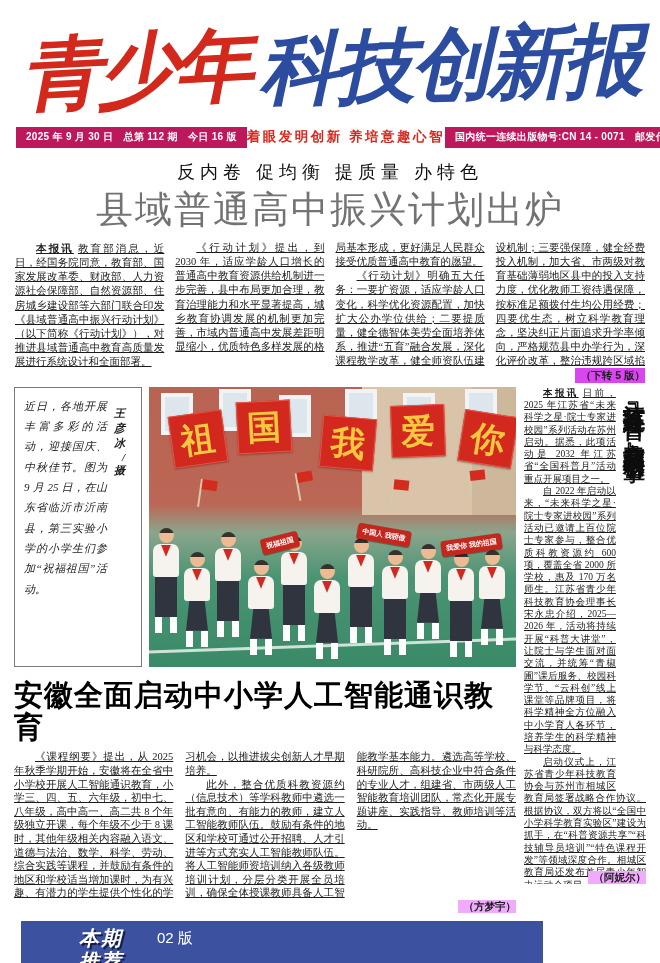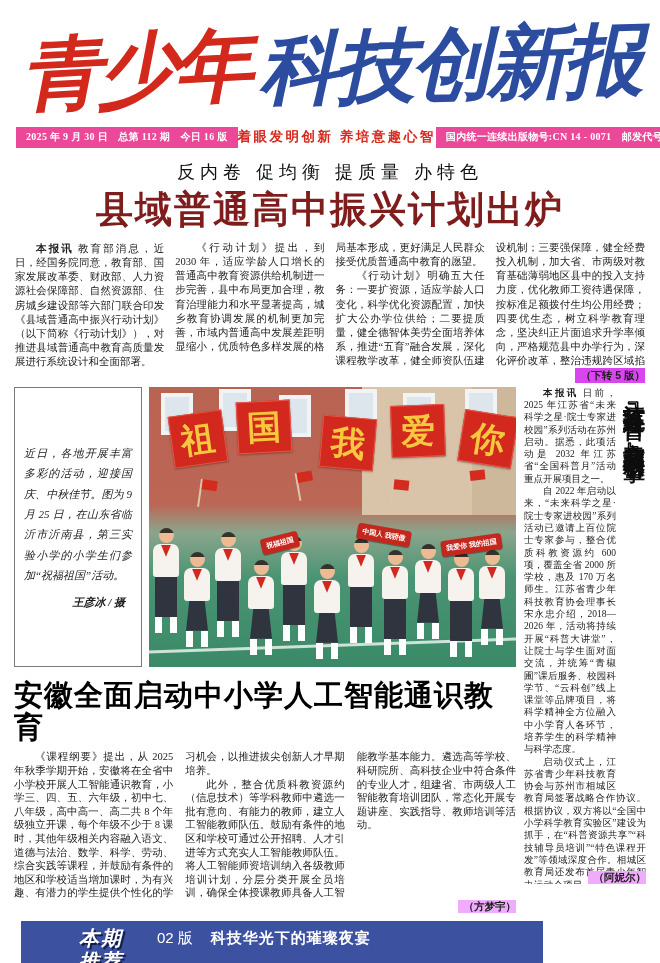--- a/index.html
+++ b/index.html
@@ -14,55 +14,55 @@
     font-family:"DejaVu Serif","Liberation Serif",serif;
     font-weight:bold; font-style:italic;
     font-size:80px; line-height:1; letter-spacing:-4px; white-space:nowrap;
     transform:rotate(-1deg); margin-top:6px;
   }
   .brand-red  { color:#d3281c; margin-right:10px; display:inline-block; transform:rotate(-2deg); }
   .brand-blue { color:#2b4c9f; display:inline-block; transform:rotate(-0.5deg); }
   
   .infobar { display:flex; align-items:center; justify-content:space-between; padding:0 16px; height:22px; }
   .chip {
-    background:#ec4899; color:#fff; font-family:Liberation Serif, serif;
+    background:#be185d; color:#fff; font-family:Liberation Sans, sans-serif;
     font-size:10px; font-weight:bold; padding:3px 10px 4px; white-space:nowrap; letter-spacing:.3px;
   }
   .slogan {
     color:#d7281e; font-family:"Liberation Sans",sans-serif; font-weight:bold;
     font-size:13.5px; letter-spacing:2.5px; white-space:nowrap;
   }
   
   .lead { padding:0 15px; }
   .kicker {
     text-align:center; font-family:"Liberation Sans",sans-serif; font-size:18px;
     letter-spacing:5px; margin-top:12px; color:#111;
   }
   .headline {
-    text-align:center; font-family:"Liberation Sans",sans-serif; font-weight:700;
-    font-size:37px; letter-spacing:2px; margin:6px 0 10px; line-height:1.1; color:#7f1d1d;
+    text-align:center; font-family:"Liberation Sans",sans-serif; font-weight:400;
+    font-size:37px; letter-spacing:2px; margin:6px 0 10px; line-height:1.1; color:#737373;
   }
   .lead-cols {
     position:relative; height:142px; overflow:hidden;
     column-count:4; column-gap:11px; column-fill:auto;
     font-size:10.5px; line-height:14.2px; text-align:justify;
   }
-  .lead-cols p, .body-cols p, .mid-right p { margin:0; text-indent:2em; }
+  .lead-cols p, .body-cols p, .mid-right p { margin:0; text-indent:2em;text-decoration:underline; }
   .byline { font-family:"Liberation Sans",sans-serif; margin-right:4px; }
   .turn-note {
     position:absolute; right:0; bottom:0; background:#d946ef; padding-left:6px;
     font-weight:bold; font-family:"Liberation Sans",sans-serif; font-size:10.5px;
   }
   
   .mid { display:flex; gap:8px; padding:4px 14px 0; }
   .mid-left { width:502px; }
   .photo-row { display:flex; height:280px; }
   .caption-box {
     width:108px; border:1.5px solid #7a7a7a; padding:8px 9px; margin-right:7px;
-    display:flex; flex-direction:column; justify-content:center;
+    display:flex; flex-direction:row; justify-content:center;
   }
   .caption {
     margin:0; font-style:italic; font-size:11px; line-height:1.85; text-align:justify; color:#222;
   }
   .credit { margin:10px 7px 0; font-style:italic; font-weight:bold; font-size:11px; text-align:right; }
   
   .photo {
     position:relative; flex:1; margin:0; overflow:hidden;
     background:linear-gradient(180deg,#b96352 0%,#bc6755 42%,#8aa58c 52%,#4a9473 68%,#3a8a67 100%);
   }
@@ -321,35 +321,34 @@
         <p>《课程纲要》提出，从 2025 年秋季学期开始，安徽将在全省中小学校开展人工智能通识教育，小学三、四、五、六年级，初中七、八年级，高中高一、高二共 8 个年级独立开课，每个年级不少于 8 课时，其他年级相关内容融入语文、道德与法治、数学、科学、劳动、综合实践等课程，并鼓励有条件的地区和学校适当增加课时，为有兴趣、有潜力的学生提供个性化的学习机会，以推进拔尖创新人才早期培养。</p>
         <p>此外，整合优质科教资源约（信息技术）等学科教师中遴选一批有意向、有能力的教师，建立人工智能教师队伍。鼓励有条件的地区和学校可通过公开招聘、人才引进等方式充实人工智能教师队伍。将人工智能师资培训纳入各级教师培训计划，分层分类开展全员培训，确保全体授课教师具备人工智能教学基本能力。遴选高等学校、科研院所、高科技企业中符合条件的专业人才，组建省、市两级人工智能教育培训团队，常态化开展专题讲座、实践指导、教师培训等活动。</p>
 
         <span class="author-abs">（方梦宇）</span>
       </div>
     </div>
 
     <div class="mid-right">
       <div class="vtitle">江苏打造『科普＋竞赛』校园科创双引擎</div>
       <p><b class="byline">本报讯</b><span>日前，2025 年江苏省“未来科学之星·院士专家进校园”系列活动在苏州启动。据悉，此项活动是 2032 年江苏省“全国科普月”活动重点开展项目之一。</span></p>
-      <p>自 2022 年启动以来，“未来科学之星·院士专家进校园”系列活动已邀请上百位院士专家参与，整合优质科教资源约 600 项，覆盖全省 2000 所学校，惠及 170 万名师生。江苏省青少年科技教育协会理事长宋永忠介绍，2018—2026 年，活动将持续开展“科普大讲堂”，让院士与学生面对面交流，并统筹“青椒圃”课后服务、校园科学节、“云科创”线上课堂等品牌项目，将科学精神全方位融入中小学育人各环节，培养学生的科学精神与科学态度。</p>
+      <p>自 2022 年启动以来，“未来科学之星·院士专家进校园”系列活动已邀请上百位院士专家参与，整合优质科教资源约 600 项，覆盖全省 2000 所学校，惠及 170 万名师生。江苏省青少年科技教育协会理事长宋永忠介绍，2025—2026 年，活动将持续开展“科普大讲堂”，让院士与学生面对面交流，并统筹“青椒圃”课后服务、校园科学节、“云科创”线上课堂等品牌项目，将科学精神全方位融入中小学育人各环节，培养学生的科学精神与科学态度。</p>
       <p>启动仪式上，江苏省青少年科技教育协会与苏州市相城区教育局签署战略合作协议。根据协议，双方将以“全国中小学科学教育实验区”建设为抓手，在“科普资源共享”“科技辅导员培训”“特色课程开发”等领域深度合作。相城区教育局还发布首届青少年智力运动会项目，设置“机器人挑战赛”“生态调查”等竞赛类别。</p>
       <span class="author-abs">（阿妮尔）</span>
     </div>
   </section>
 
   <div class="promo">
     <div class="promo-badge">
       <span>本期</span>
       <span>推荐</span>
     </div>
     <div class="promo-items">
       <div class="promo-item">
         <span class="pg">02 版</span>
-        <span class="pt">科技华光下的璀璨夜宴</span>
       </div>
       <div class="promo-item">
         <span class="pg">05 版</span>
         <span class="pt">小朋友聚起来 小身板棒起来</span>
       </div>
     </div>
   </div>
 
 </div>
 

